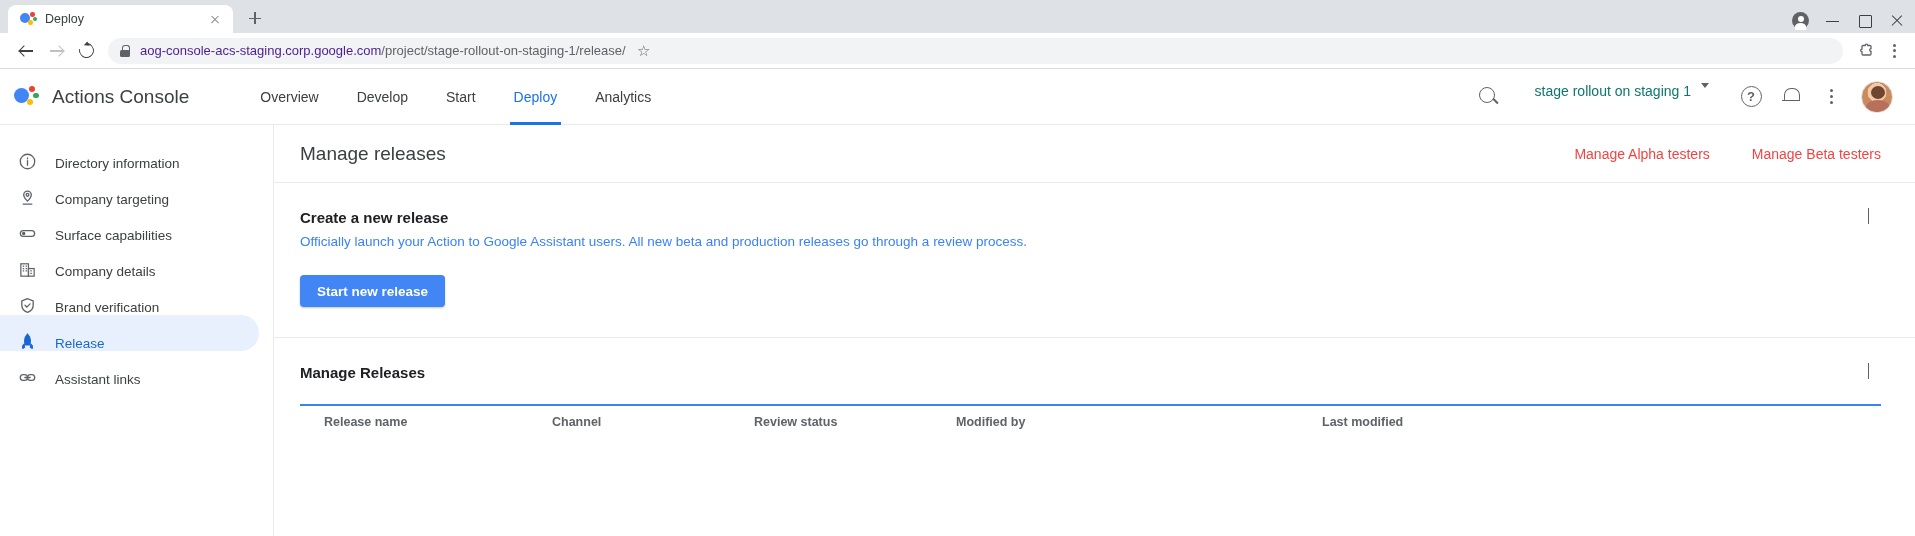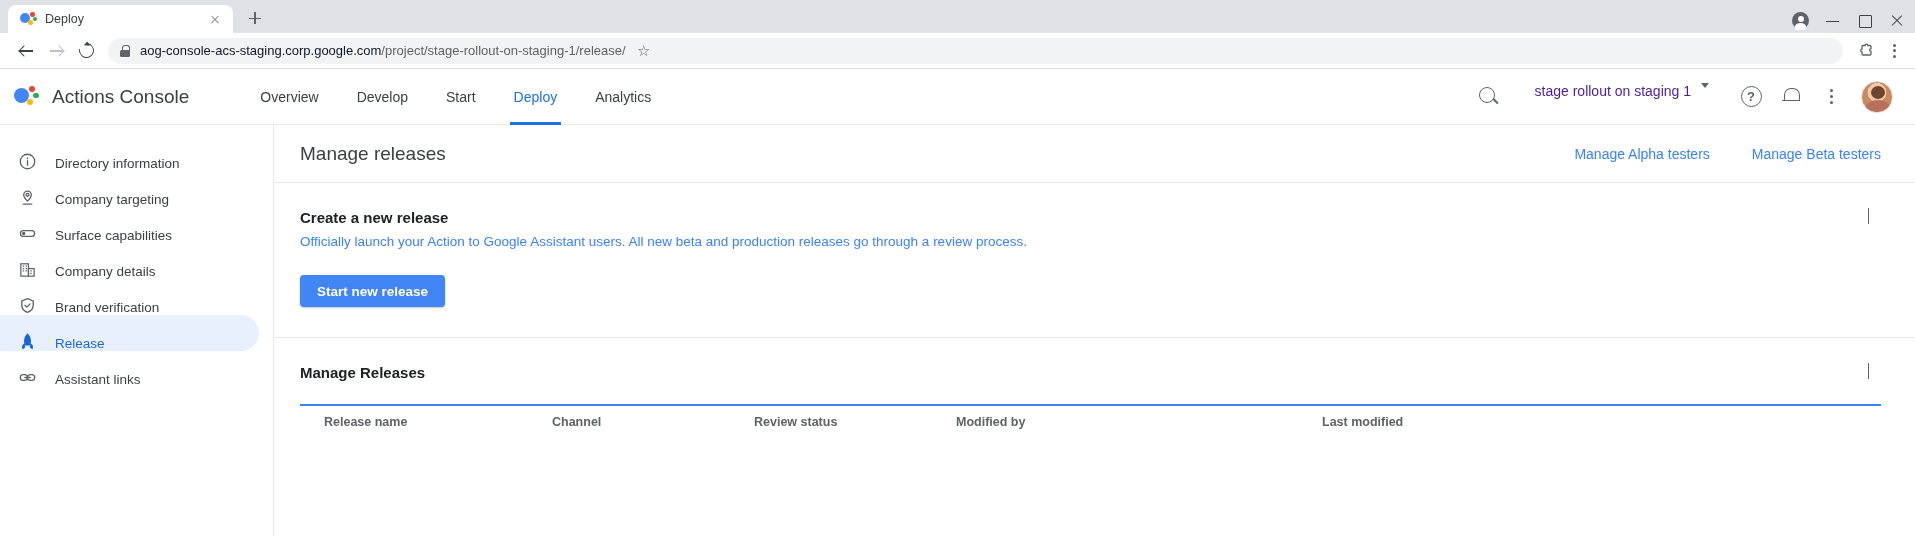--- a/index.html
+++ b/index.html
@@ -145,21 +145,21 @@
   .lock-ico::after {
     content: ""; position: absolute; left: 0; bottom: 0;
     width: 10px; height: 7px; background: #5f6368; border-radius: 1.5px;
   }
   .lock-ico::before {
     content: ""; position: absolute; left: 2px; top: 0;
     width: 6px; height: 7px; border: 1.5px solid #5f6368;
     border-bottom: none; border-radius: 3px 3px 0 0;
   }
   .url-text { font-size: 13px; color: #5f6368; white-space: nowrap; }
-  .url-host { color: #0f172a; }
+  .url-host { color: #4c1d95; }
   .star-ico {
     width: 16px; height: 16px; position: relative; flex: 0 0 16px;
     color: #5f6368; font-size: 15px; line-height: 16px; text-align: center;
   }
   .ext-ico {
     width: 18px; height: 16px; position: relative; flex: 0 0 18px;
     margin-left: 6px;
   }
   .menu-dots {
     width: 18px; height: 20px; position: relative; flex: 0 0 18px;
@@ -223,21 +223,21 @@
   .search-ico::before {
     content: ""; position: absolute; left: 0; top: 0;
     width: 14px; height: 14px; border: 1.8px solid #5f6368; border-radius: 50%;
   }
   .search-ico::after {
     content: ""; position: absolute; left: 12.5px; top: 13px;
     width: 7px; height: 1.8px; background: #5f6368; transform: rotate(45deg);
   }
   .project-chip {
     display: flex; align-items: flex-start; gap: 10px; padding: 0 12px;
-    font-size: 14px; color: #4c1d95; white-space: nowrap;
+    font-size: 14px; color: #0f766e; white-space: nowrap;
     margin: 0 10px 12px 14px;
   }
   .caret-down {
     width: 0; height: 0; border-left: 4.5px solid transparent;
     border-right: 4.5px solid transparent; border-top: 5px solid #5f6368;
   }
   .help-ico {
     width: 21px; height: 21px; border: 1.7px solid #5f6368; border-radius: 50%;
     display: flex; align-items: center; justify-content: center;
     font-size: 13px; color: #5f6368; font-weight: 600;
@@ -302,21 +302,21 @@
 
   .main {
     flex: 1; background: #fff; overflow: hidden;
   }
   .main-head {
     display: flex; align-items: center; height: 58px;
     padding: 0 34px 0 26px; border-bottom: 1px solid #e8eaed;
   }
   .page-title { font-size: 19px; color: #3c4043; font-weight: 400; }
   .head-links { margin-left: auto; display: flex; gap: 42px; }
-  .head-link { color: #3b82f6; font-size: 14px; white-space: nowrap; }
+  .head-link { color: #ef4444; font-size: 14px; white-space: nowrap; }
 
   .card {
     border-bottom: 1px solid #e8eaed; padding: 26px 34px 30px 26px;
     position: relative;
   }
   .card-title {
     font-size: 15px; color: #202124; font-weight: 700; margin-bottom: 8px;
   }
   .card-desc { font-size: 13.5px; color: #3b82f6; margin-bottom: 26px; }
   .collapse-btn {

